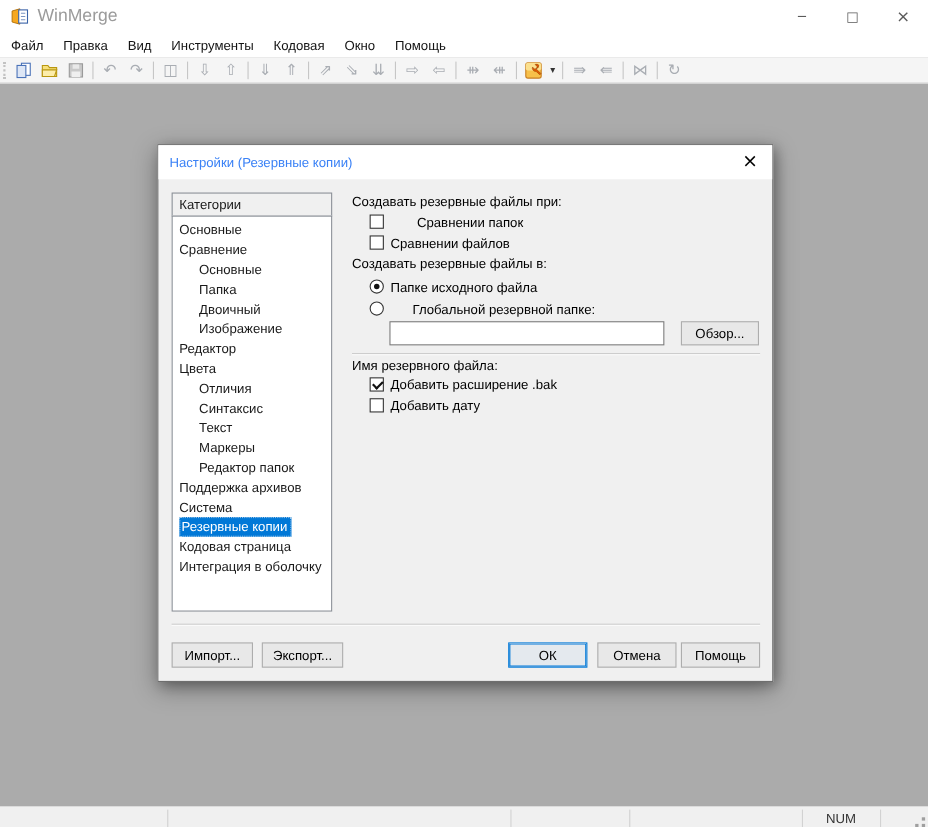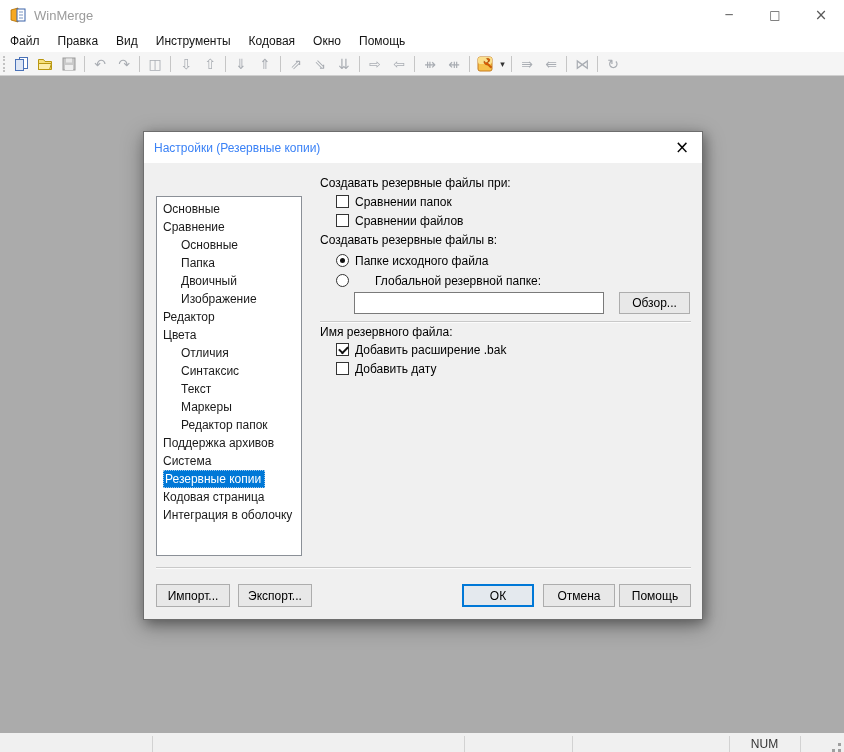--- a/index.html
+++ b/index.html
@@ -3,21 +3,21 @@
 <meta charset="utf-8">
 <style>
   * { margin:0; padding:0; box-sizing:border-box; }
   html,body { width:844px; height:752px; overflow:hidden; }
   body { font-family:"Liberation Sans","DejaVu Sans",sans-serif; font-size:12px; color:#1a1a1a; background:#ababab; position:relative; }
   button { font:inherit; background:none; border:none; padding:0; cursor:default; color:inherit; }
 
   
   .titlebar { position:absolute; left:0; top:0; width:844px; height:30px; background:#ffffff; display:flex; align-items:center; }
   .app-icon { width:18px; height:18px; margin-left:9px; display:inline-block; }
-  .win-title { margin-left:7px; color:#9b9b9b; font-size:13px; }
+  .win-title { margin-left:7px; color:#9b9b9b; font-size:16px; }
   .win-controls { position:absolute; right:0; top:0; height:30px; display:flex; }
   .wbtn { width:46px; height:30px; text-align:center; line-height:30px; color:#5a5a5a; font-size:12px; font-family:"DejaVu Sans",sans-serif; }
   .menubar { position:absolute; left:0; top:30px; width:844px; height:22px; background:#ffffff; display:flex; align-items:center; padding-left:1px; }
   .menu-item { padding:0 9px; height:22px; line-height:22px; color:#141414; }
 
   .toolbar { position:absolute; left:0; top:52px; width:844px; height:24px; background:#f5f5f5; border-bottom:1px solid #cfcfcf; display:flex; align-items:center; padding-left:2px; }
   .tb-grip { width:3px; height:16px; border-left:2px dotted #c2c2c2; margin:0 3px 0 1px; }
   .tbtn { width:24px; height:22px; display:flex; align-items:center; justify-content:center; }
   .tbtn .svgic { width:16px; height:16px; display:block; }
   .tbtn.glyph { font-family:"DejaVu Sans",sans-serif; font-size:14px; color:#a9adb3; line-height:22px; }
@@ -175,20 +175,21 @@
         <i style="left:3px; top:6px;"></i>
     </span>
   </div>
 
   <div class="dialog">
     <div class="dlg-titlebar">
       <span class="dlg-title">Настройки (Резервные копии)</span>
       <button class="dlg-close">×</button>
     </div>
 
+    <div class="cat-header">Категории</div>
     <div class="cat-list">
       <div class="cat-item">Основные</div>
       <div class="cat-item">Сравнение</div>
       <div class="cat-item sub">Основные</div>
       <div class="cat-item sub">Папка</div>
       <div class="cat-item sub">Двоичный</div>
       <div class="cat-item sub">Изображение</div>
       <div class="cat-item">Редактор</div>
       <div class="cat-item">Цвета</div>
       <div class="cat-item sub">Отличия</div>
@@ -198,21 +199,21 @@
       <div class="cat-item sub">Редактор папок</div>
       <div class="cat-item">Поддержка архивов</div>
       <div class="cat-item">Система</div>
       <div class="cat-item selected">Резервные копии</div>
       <div class="cat-item">Кодовая страница</div>
       <div class="cat-item">Интеграция в оболочку</div>
     </div>
 
     <div class="opt-label" style="top:44px;">Создавать резервные файлы при:</div>
 
-    <label class="check-row" style="top:61px;">
+    <label class="check-row" style="top:61px;gap:24px;">
       <span class="checkbox"></span>
       <span class="row-label">Сравнении папок</span>
     </label>
     <label class="check-row" style="top:80px;">
       <span class="checkbox"></span>
       <span class="row-label">Сравнении файлов</span>
     </label>
 
     <div class="opt-label" style="top:101px;">Создавать резервные файлы в:</div>
 

